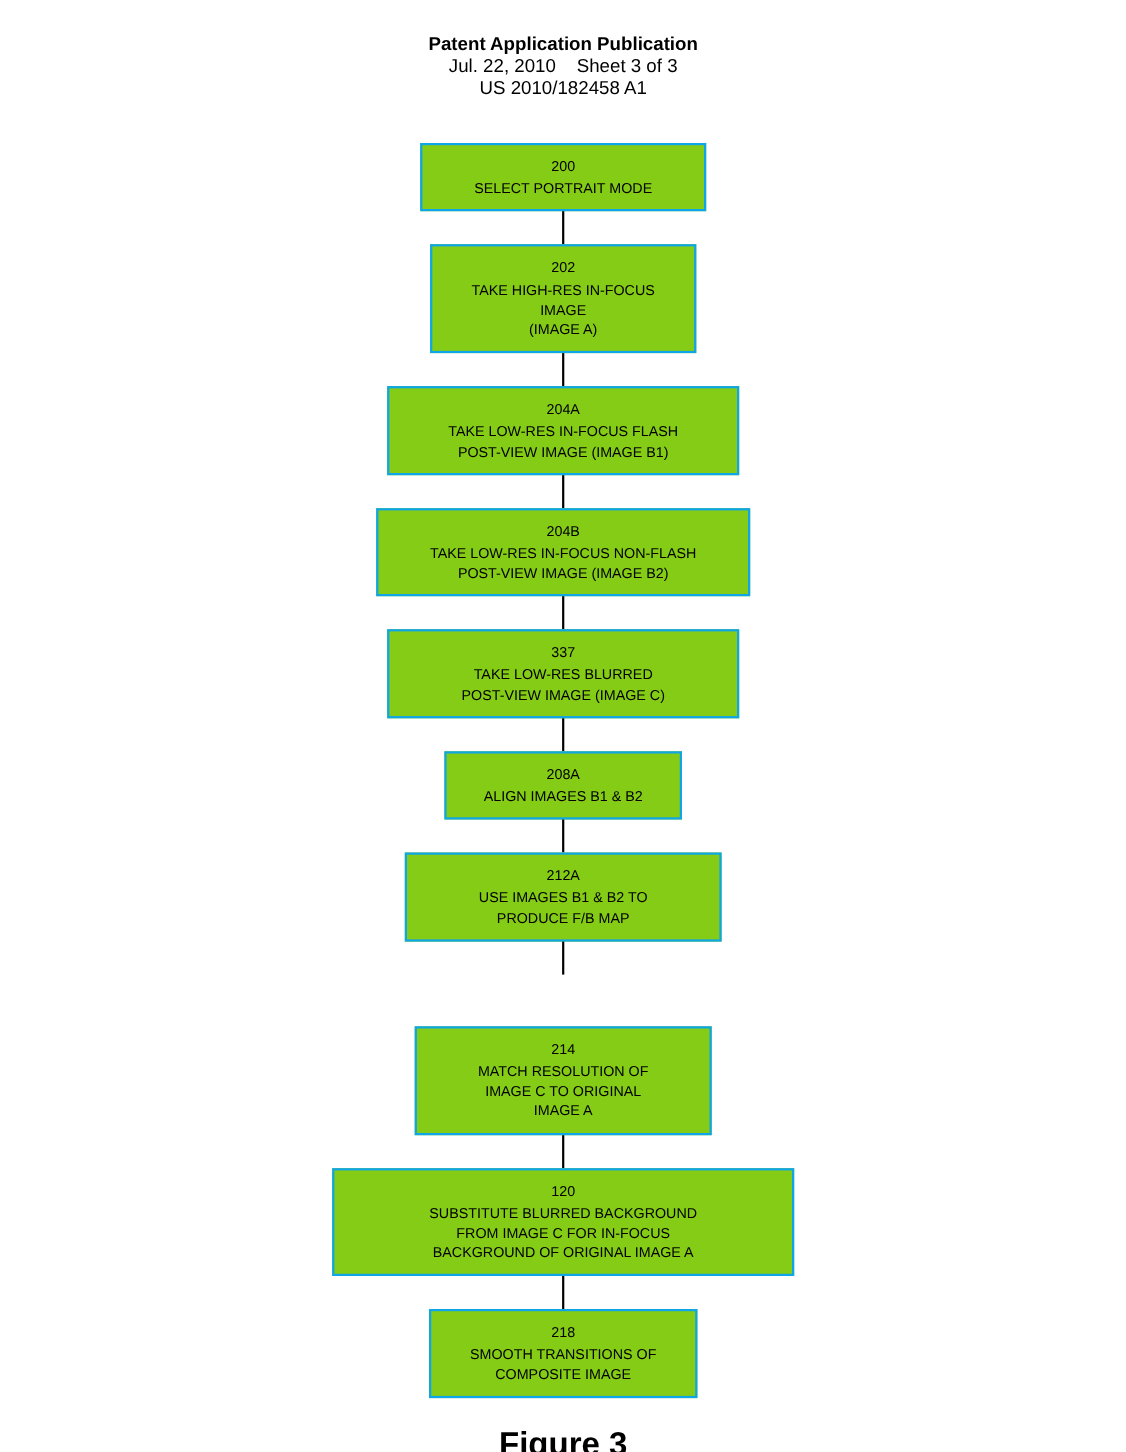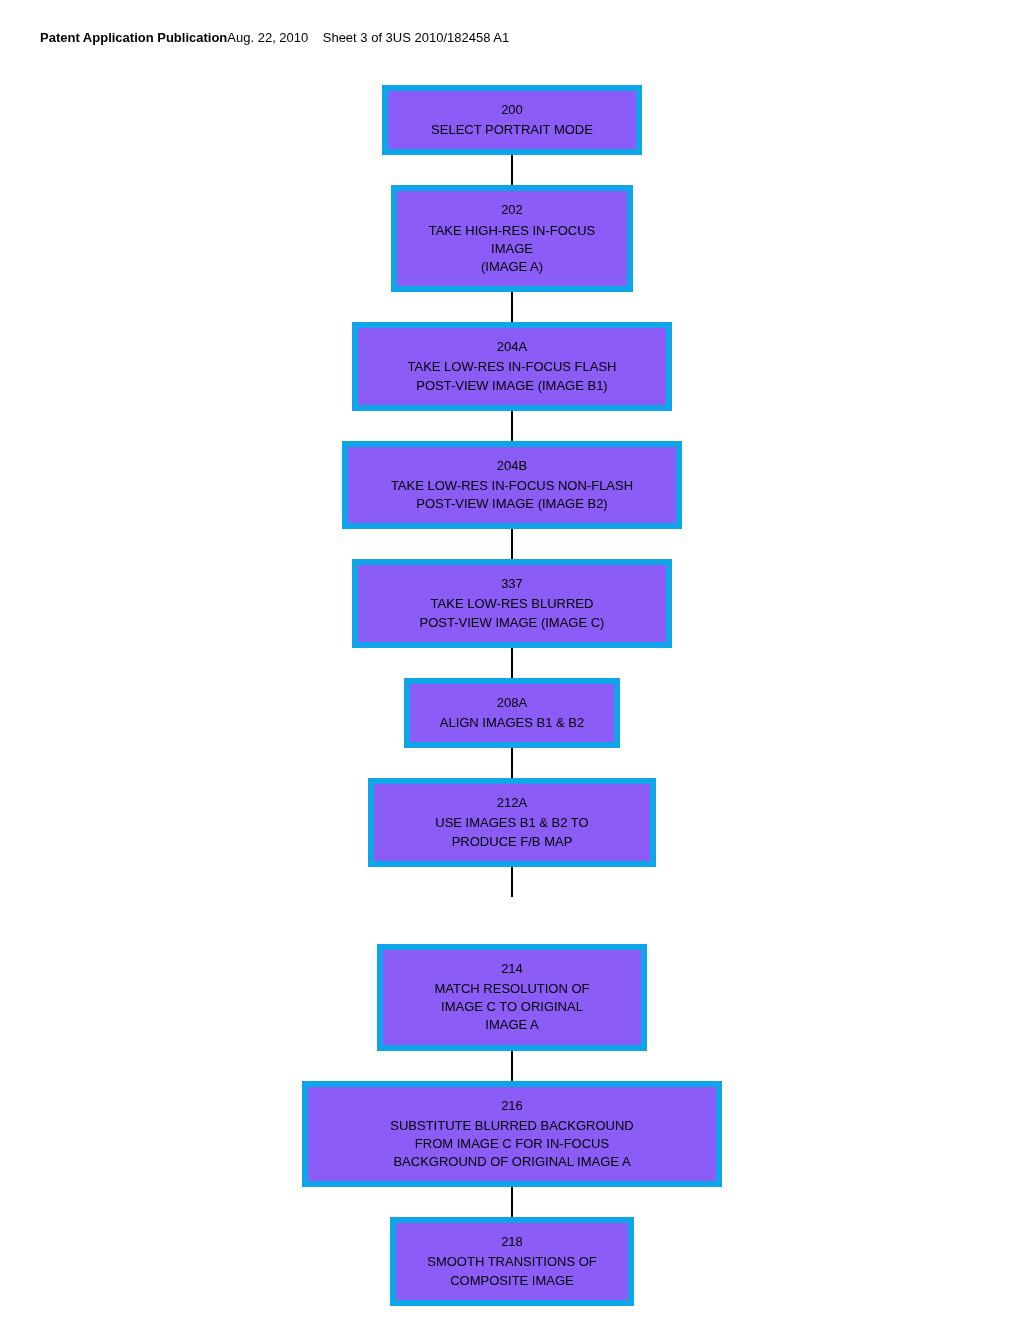--- a/index.html
+++ b/index.html
@@ -15,48 +15,49 @@
     .page {
       width: 1024px;
       min-height: 1320px;
       position: relative;
       padding: 20px 40px 40px 40px;
     }
 
     
     .header {
       display: flex;
-      justify-content: flex-start;
+      justify-content: space-between;
       align-items: center;
       padding: 10px 0 30px 0;
-      font-size: 13px;
+      font-size: 17px;
       font-weight: normal;
+      flex-direction: column;
     }
 
     .header-left { font-weight: bold; }
     .header-center { text-align: center; }
     .header-right { text-align: right; }
 
     
     .flowchart {
       display: flex;
       flex-direction: column;
       align-items: center;
       padding-top: 10px;
     }
 
     
     .flow-box {
-      border: 6px solid #0ea5e9;
+      border: 2px solid #0ea5e9;
       text-align: center;
       padding: 10px 16px;
       font-size: 13px;
       font-weight: normal;
       line-height: 1.4;
-      background: #8b5cf6;
+      background: #84cc16;
     }
 
     .flow-box .box-number {
       display: block;
       font-size: 13px;
       margin-bottom: 2px;
     }
 
     .flow-box .box-text {
       display: block;
@@ -93,21 +94,21 @@
     .box-218 { width: 244px; }
   </style>
 </head>
 <body>
 
 <div class="page">
 
   <div class="header">
     <div class="header-left">Patent Application Publication</div>
     <div class="header-center">
-      <span>Aug. 22, 2010</span>&nbsp;&nbsp;&nbsp;
+      <span>Jul. 22, 2010</span>&nbsp;&nbsp;&nbsp;
       <span>Sheet 3 of 3</span>
     </div>
     <div class="header-right">US 2010/182458 A1</div>
   </div>
 
   <div class="flowchart">
 
     <div class="flow-box box-200">
       <span class="box-number">200</span>
       <span class="box-text">SELECT PORTRAIT MODE</span>
@@ -150,21 +151,21 @@
     </div>
     <div class="connector" style="height:30px;"></div>
 
     <div class="flow-box box-214">
       <span class="box-number">214</span>
       <span class="box-text">MATCH RESOLUTION OF<br>IMAGE C TO ORIGINAL<br>IMAGE A</span>
     </div>
     <div class="connector" style="height:30px;"></div>
 
     <div class="flow-box box-216">
-      <span class="box-number">216</span>
+      <span class="box-number">120</span>
       <span class="box-text">SUBSTITUTE BLURRED BACKGROUND<br>FROM IMAGE C FOR IN-FOCUS<br>BACKGROUND OF ORIGINAL IMAGE A</span>
     </div>
     <div class="connector" style="height:30px;"></div>
 
     <div class="flow-box box-218">
       <span class="box-number">218</span>
       <span class="box-text">SMOOTH TRANSITIONS OF<br>COMPOSITE IMAGE</span>
     </div>
 
   </div>

